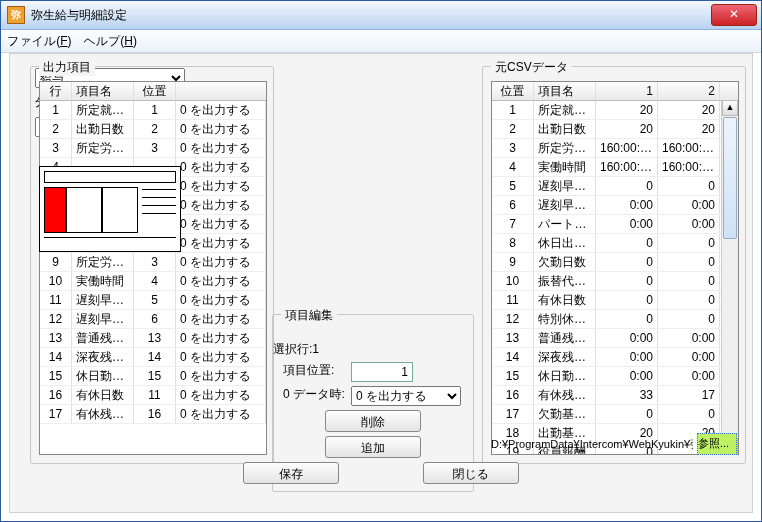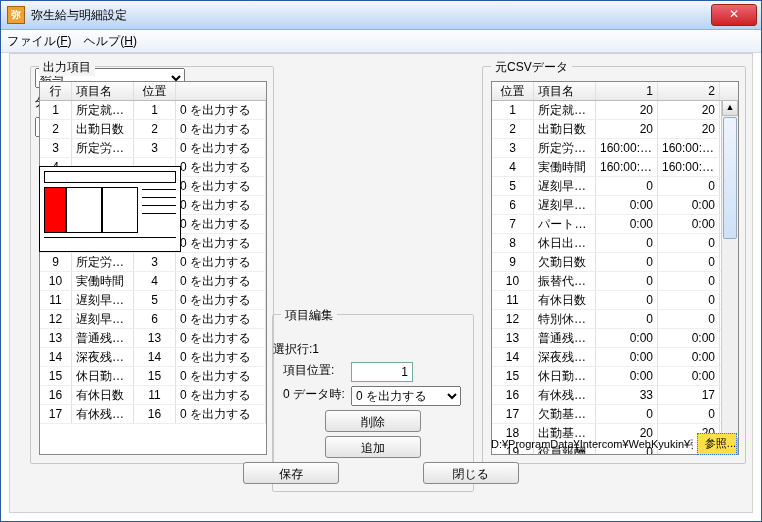--- a/index.html
+++ b/index.html
@@ -58,21 +58,21 @@
 
 #g-edit{left:262px;top:260px;width:200px;height:176px}
 .btn{display:block;margin:4px auto;width:96px;height:22px;background:linear-gradient(#fdfdfd,#e4e4e4);border:1px solid #888;border-radius:3px;cursor:pointer;text-align:center;line-height:20px;font-family:inherit;font-size:12px}
 .row{display:flex;align-items:flex-start;gap:6px;margin:4px 10px}
 .row label{width:62px}
 .txt-num{width:52px;height:18px;text-align:right;padding:0 4px;border:1px solid #7a9}
 .sel-sm{width:110px;height:20px}
 
 .pathrow{position:absolute;left:8px;right:8px;bottom:8px;display:flex;align-items:center;gap:4px}
 .pathrow .path{flex:1;overflow:hidden;white-space:nowrap;font-size:11px}
-.browse{width:38px;height:20px;border:1px dotted #37c;background:#fde047;color:#000;font-size:11px;cursor:pointer;text-align:right;line-height:18px}
+.browse{width:38px;height:20px;border:1px dotted #37c;background:#bef264;color:#000;font-size:11px;cursor:pointer;text-align:left;line-height:18px}
 
 .bottom{position:absolute;left:0;right:0;bottom:12px;text-align:center}
 .bottom .btn{display:inline-block;margin:16px 40px}
 </style>
 </head>
 <body>
 
 <div class="window">
   <div class="titlebar">
     <div class="appicon">弥</div>

